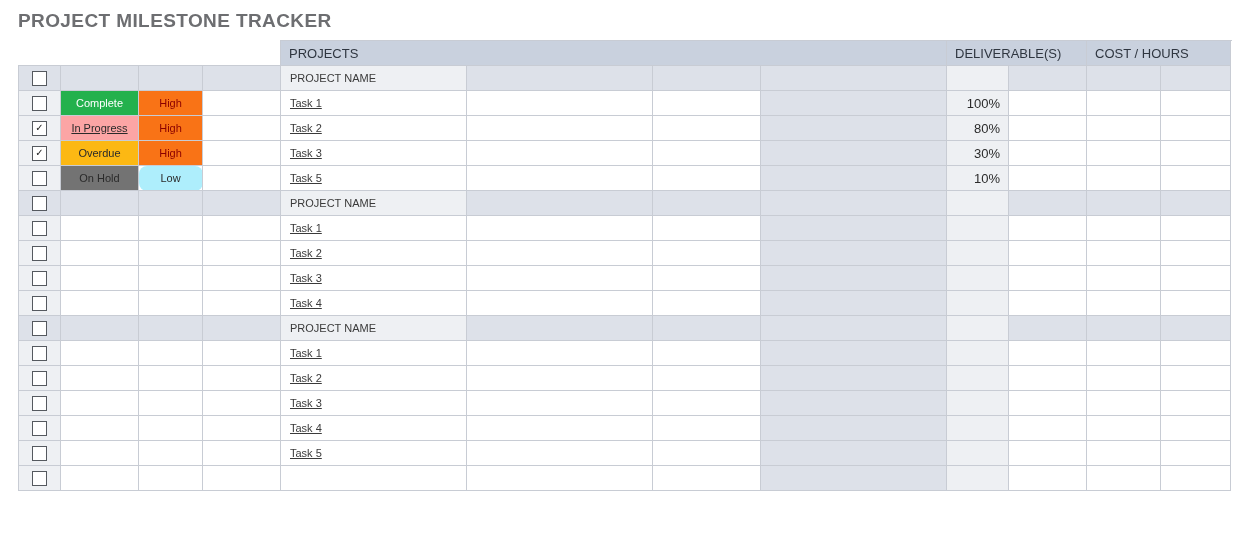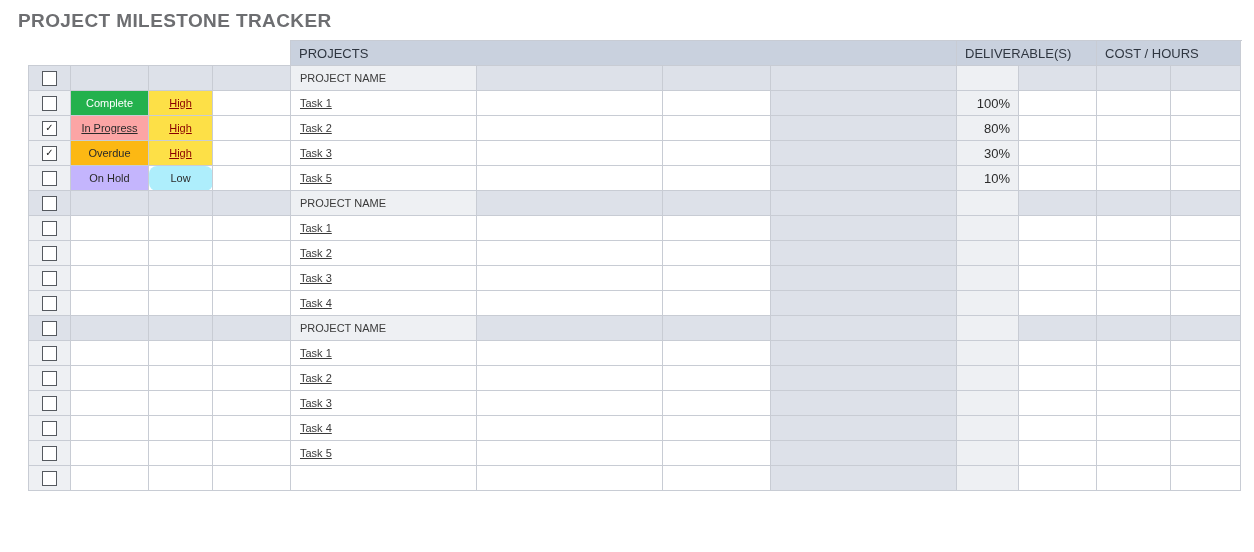--- a/index.html
+++ b/index.html
@@ -18,21 +18,21 @@
     font-size: 19px;
     font-weight: bold;
     color: #6d6e71;
     letter-spacing: 0.4px;
     padding: 10px 0 8px 18px;
   }
   table.tracker {
     border-collapse: collapse;
     table-layout: fixed;
     width: 980px;
-    margin-left: 28px;
+    margin-left: 18px;
     font-size: 11px;
   }
   table.tracker td, table.tracker th {
     border: 1px solid #c8ccd4;
     padding: 0;
     height: 25px;
     vertical-align: middle;
     box-sizing: border-box;
   }
   
@@ -110,22 +110,22 @@
     vertical-align: middle;
   }
   .status, .priority {
     text-align: center;
     font-size: 11px;
   }
   .status-complete { background: #23b14d; color: #ffffff; }
   .status-inprogress { background: #fca5a5; color: #2a2a2a; text-decoration: underline; }
   .status-overdue { background: #fcb813; color: #2a2a2a; }
   .status-notstarted { background: #fde9c8; color: #2a2a2a; }
-  .status-onhold { background: #c4b5fd; color: #2a2a2a; }
-  .prio-high { background: #fde047; color: #8a0000; text-decoration: underline; }
+  .status-onhold { background: #737373; color: #2a2a2a; }
+  .prio-high { background: #f97316; color: #8a0000; }
   .prio-medium { background: #fcb813; color: #2a2a2a; }
   .prio-low { background: #aeeefc; color: #2a2a2a; border-radius: 8px; }
 </style>
 </head>
 <body>
 
 <div class="page-title">PROJECT MILESTONE TRACKER</div>
 
 <table class="tracker">
   <colgroup>

